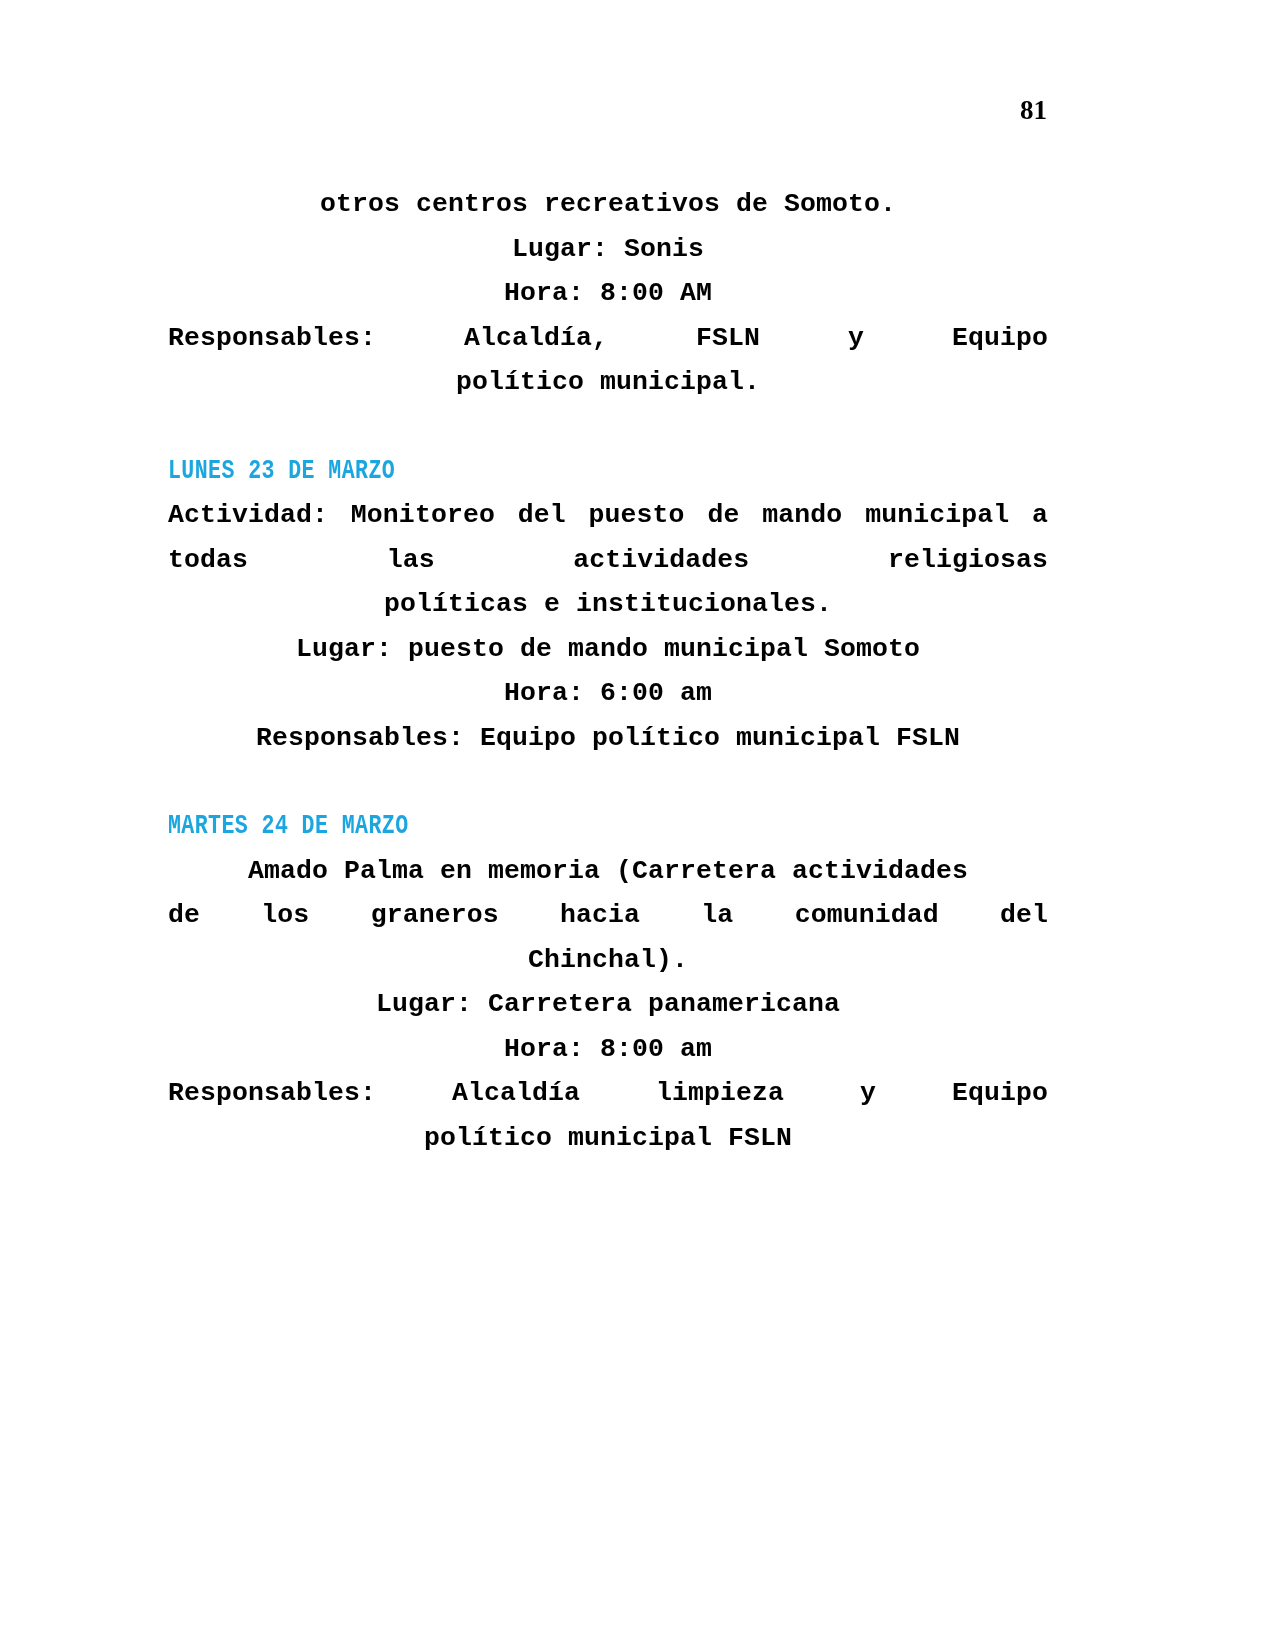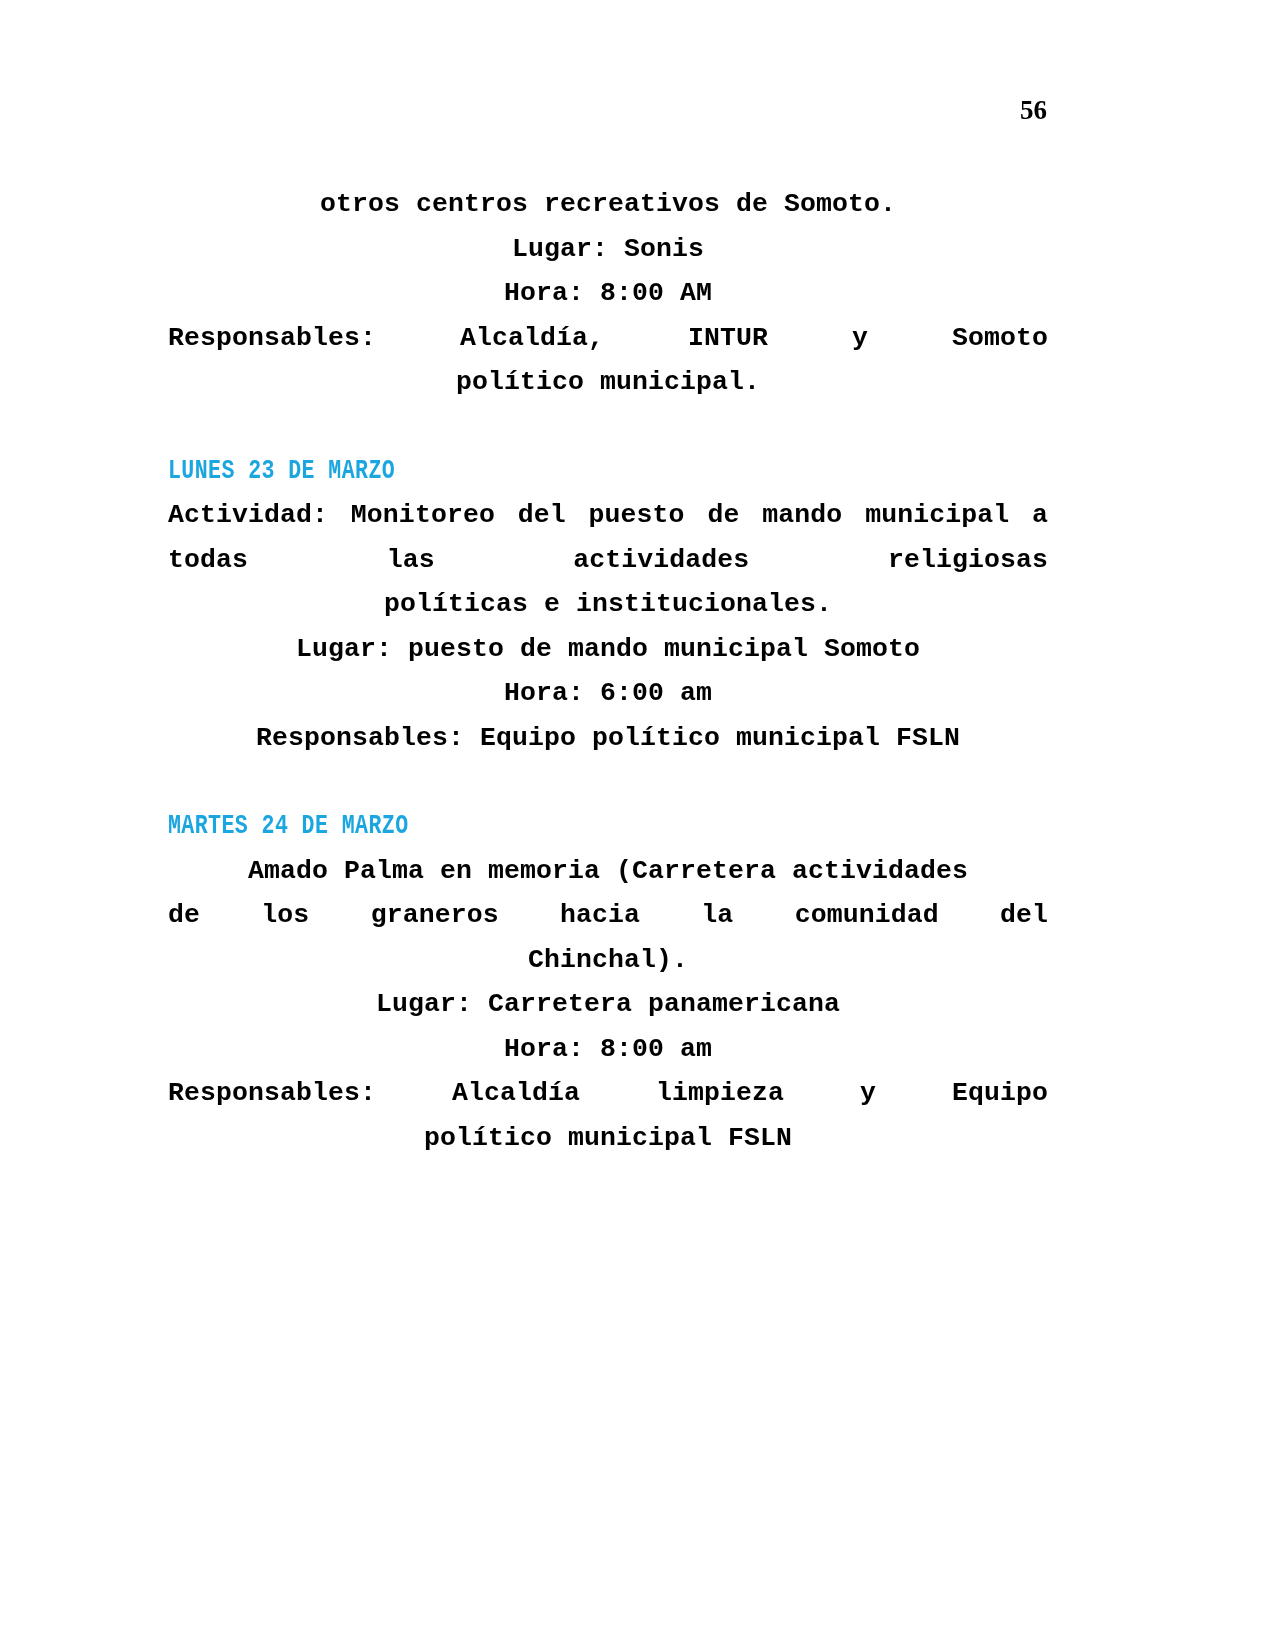--- a/index.html
+++ b/index.html
@@ -94,29 +94,29 @@
   
   .gap-section {
     height: 44px;
   }
 </style>
 </head>
 <body>
 
 <div class="page">
 
-  <div class="folio">56</div>
+  <div class="folio">81</div>
 
   <div class="content">
 
     <section class="block">
       <p class="line">otros centros recreativos de Somoto.</p>
       <p class="line">Lugar: Sonis</p>
       <p class="line">Hora: 8:00 AM</p>
-      <p class="para justify-all">Responsables: Alcaldía, INTUR y Somoto</p>
+      <p class="para justify-all">Responsables: Alcaldía, FSLN y Equipo</p>
       <p class="line">político municipal.</p>
     </section>
 
     <div class="gap-section"></div>
 
     <section class="block">
       <h2 class="day-heading">LUNES 23 DE MARZO</h2>
       <p class="para justify-all">Actividad: Monitoreo del puesto de mando municipal a todas las actividades religiosas</p>
       <p class="line">políticas e institucionales.</p>
       <p class="line">Lugar: puesto de mando municipal Somoto</p>

